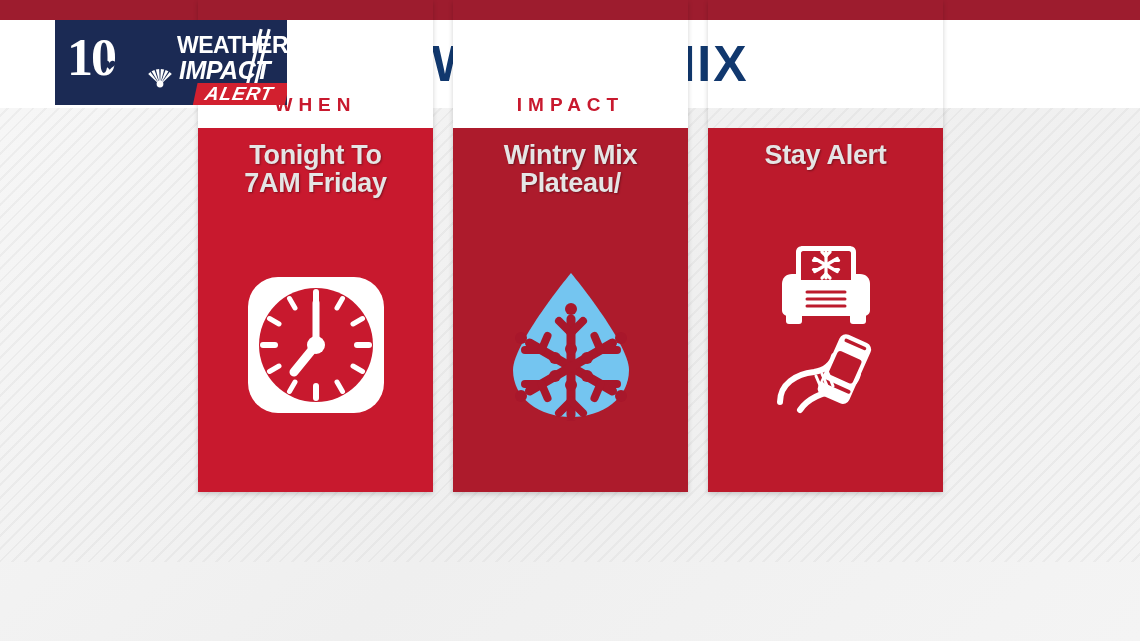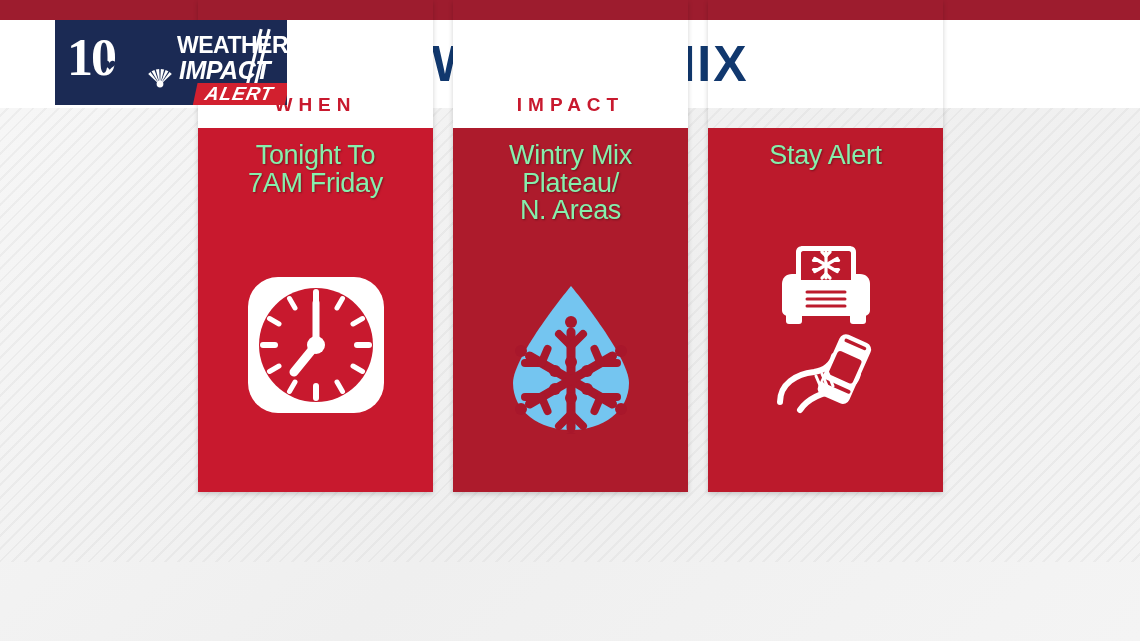--- a/index.html
+++ b/index.html
@@ -123,23 +123,23 @@
     background:#c8192e;
     display:flex; flex-direction:column; align-items:center;
     padding-top:14px;
   }
   #card-impact .card-body { background:#ad1b2c; }
   #card-need   .card-body { background:#bc1a2c; }
 
   .card-lines {
     width:100%;
     text-align:center;
-    color:#86efac;
+    color:#e5e5e5;
     font-size:27px;
-    font-weight:normal;
+    font-weight:bold;
     line-height:1.02;
     letter-spacing:-0.3px;
     text-shadow:1px 1px 2px rgba(0,0,0,0.35);
     padding:0 16px;
   }
   .card-lines div { white-space:nowrap; }
 
   .card-icon {
     flex:1;
     width:100%;
@@ -240,21 +240,20 @@
 
   <div class="card" id="card-impact">
     <div class="card-top"></div>
     <div class="card-header">
       <div class="card-header-text">IMPACT</div>
     </div>
     <div class="card-body">
       <div class="card-lines">
         <div>Wintry Mix</div>
         <div>Plateau/</div>
-        <div>N. Areas</div>
       </div>
       <div class="card-icon">
         <span>
           <svg width="132" height="152" viewBox="0 0 132 152">
             <path d="M66 4 C66 4 124 74 124 101 C124 129 98 148 66 148 C34 148 8 129 8 101 C8 74 66 4 66 4 Z" fill="#74c5f0"></path>
             <g stroke="#a8172b" stroke-width="9" stroke-linecap="round" transform="translate(66,98)">
               <g>
                 <line x1="0" y1="-48" x2="0" y2="48"></line>
                 <line x1="-41.5" y1="-24" x2="41.5" y2="24"></line>
                 <line x1="-41.5" y1="24" x2="41.5" y2="-24"></line>

